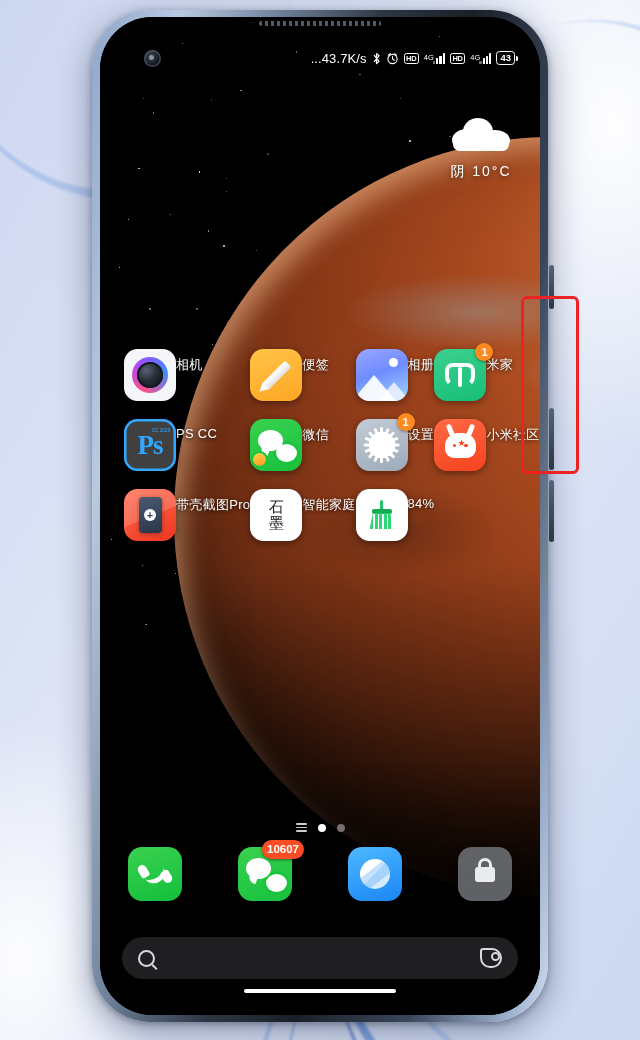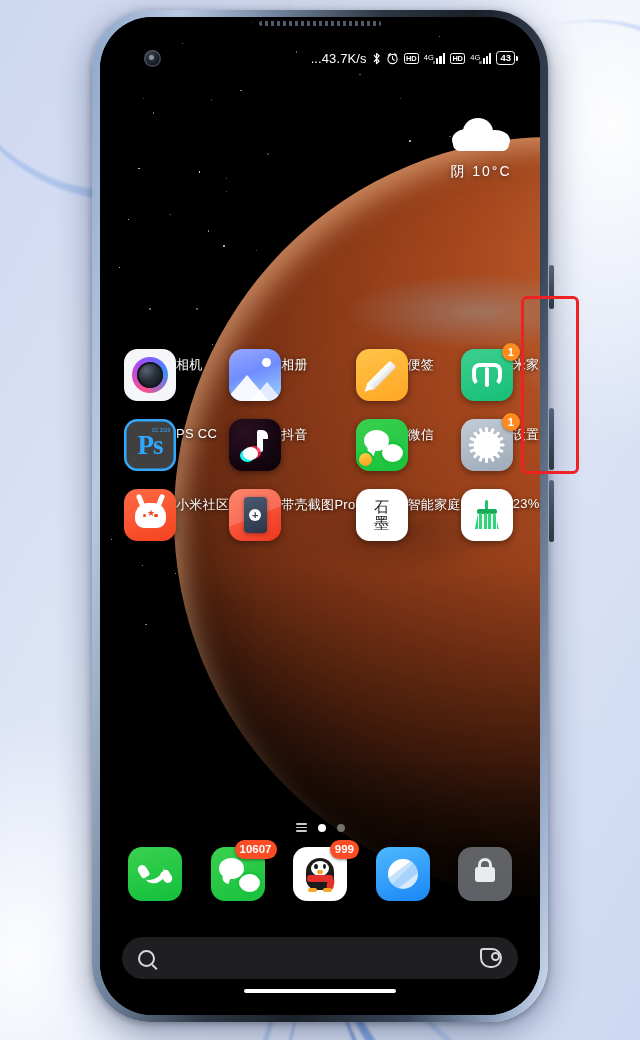--- a/index.html
+++ b/index.html
@@ -562,38 +562,38 @@
                 <div class="ring">
                     <div class="lens"></div>
                   </div>
               </div>
             </div>
             <div class="app-label">相机</div>
           </div>
 
           <div class="app">
             <div class="ic-wrap">
+              <div class="icon ic-notes">
+                  <div class="pen"></div>
+                </div>
+            </div>
+            <div class="app-label">便签</div>
+          </div>
+
+          <div class="app">
+            <div class="ic-wrap">
               <div class="icon ic-gallery">
                 <span class="sun"></span>
                   <span class="m2"></span>
                   <span class="m1"></span>
               </div>
             </div>
             <div class="app-label">相册</div>
           </div>
 
-          <div class="app">
-            <div class="ic-wrap">
-              <div class="icon ic-notes">
-                  <div class="pen"></div>
-                </div>
-            </div>
-            <div class="app-label">便签</div>
-          </div>
-
 
           <div class="app">
             <div class="ic-wrap">
               <div class="icon ic-mijia">
                   <div class="m"></div>
                 </div>
               <div class="badge">1</div>
             </div>
             <div class="app-label">米家</div>
           </div>
@@ -604,32 +604,20 @@
                 <span class="t">Ps</span>
                 <span class="cc">CC 2019</span>
               </div>
             </div>
             <div class="app-label">PS CC</div>
           </div>
 
 
 
 
-          <div class="app">
-            <div class="ic-wrap">
-              <div class="icon ic-tiktok">
-                <div class="note">
-                    <span class="stem"></span>
-                    <span class="flag"></span>
-                    <span class="head"></span>
-                  </div>
-              </div>
-            </div>
-            <div class="app-label">抖音</div>
-          </div>
 
           <div class="app">
             <div class="ic-wrap">
               <div class="icon ic-wechat">
                 <span class="b2"></span>
                   <span class="b1"></span>
                   <span class="mark"></span>
               </div>
             </div>
             <div class="app-label">微信</div>
@@ -694,21 +682,21 @@
           <div class="app">
             <div class="ic-wrap">
               <div class="icon ic-clean">
                 <div class="broom">
                     <span class="handle"></span>
                     <span class="cap"></span>
                     <span class="bristles"></span>
                   </div>
               </div>
             </div>
-            <div class="app-label">23%</div>
+            <div class="app-label">84%</div>
           </div>
         </div>
 
         <div id="page-dots">
           <span id="dots-menu">
               <i></i>
               <i></i>
               <i></i>
             </span>
           <span class="pdot active"></span>
@@ -725,35 +713,20 @@
           </div>
 
           <div class="dock-item">
             <div class="dock-ic ic-wechat">
               <span class="b2"></span>
                 <span class="b1"></span>
             </div>
             <div class="dock-badge">10607</div>
           </div>
 
-          <div class="dock-item">
-            <div class="dock-ic ic-qq">
-              <div class="peng">
-                <span class="body"></span>
-                  <span class="face"></span>
-                <span class="e l"></span>
-                  <span class="e r"></span>
-                  <span class="beak"></span>
-                <span class="scarf"></span>
-                  <span class="foot l"></span>
-                  <span class="foot r"></span>
-              </div>
-            </div>
-            <div class="dock-badge">999</div>
-          </div>
 
           <div class="dock-item">
             <div class="dock-ic ic-browser">
                 <div class="globe"></div>
               </div>
           </div>
 
           <div class="dock-item">
             <div class="dock-ic ic-lock">
               <div class="body">

